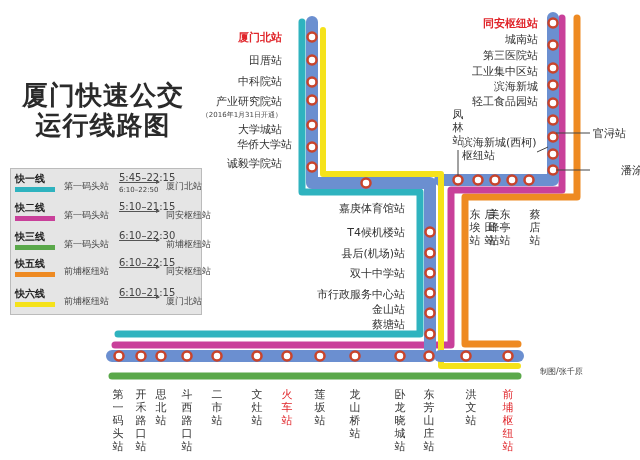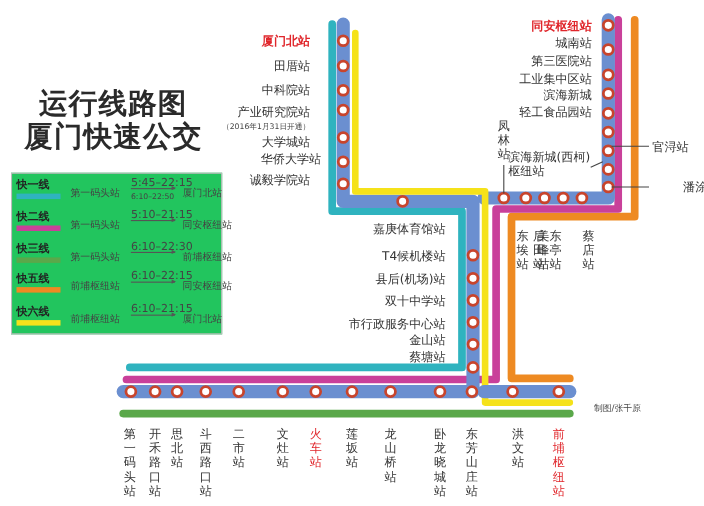--- a/index.html
+++ b/index.html
@@ -1,18 +1,18 @@
 <!DOCTYPE html>
 <html><head>
 <meta charset="utf-8">
 <style>
   html,body{margin:0;padding:0;background:#ffffff;}
   body{width:640px;height:460px;position:relative;overflow:hidden;font-family:"DejaVu Sans","Liberation Sans",sans-serif;color:#333;}
   .title{position:absolute;left:8px;top:80px;width:190px;text-align:center;font-size:26px;font-weight:bold;line-height:30px;color:#2a2a2a;letter-spacing:1px;}
-  .legend{position:absolute;left:10px;top:157px;width:190px;height:145px;border:1px solid #bbb;background:#22c55e;}
+  .legend{position:absolute;left:10px;top:168px;width:190px;height:145px;border:1px solid #bbb;background:#e5e5e5;}
   .lg-row{position:absolute;left:0;width:190px;height:28px;}
   .lg-name{position:absolute;left:4px;top:0;font-size:10px;font-weight:bold;color:#222;}
   .lg-swatch{position:absolute;left:4px;top:15px;width:40px;height:5px;}
   .lg-from{position:absolute;left:53px;top:8px;font-size:9px;color:#444;}
   .lg-time1{position:absolute;left:108px;top:0px;font-size:10px;color:#444;}
   .lg-time2{position:absolute;left:108px;top:14px;font-size:7px;color:#444;}
   .lg-arrow{position:absolute;left:108px;top:10px;width:40px;height:1px;background:#555;}
   .lg-arrow:after{content:"";position:absolute;right:-1px;top:-2px;border-left:4px solid #555;border-top:2.5px solid transparent;border-bottom:2.5px solid transparent;}
   .lg-to{position:absolute;left:155px;top:8px;font-size:9px;color:#444;white-space:nowrap;}
   .lbl{position:absolute;font-size:11px;color:#333;white-space:nowrap;line-height:13px;}
@@ -94,22 +94,22 @@
 
   <g stroke="#444" stroke-width="1">
     <line x1="458" y1="150" x2="458" y2="176"></line>
     <line x1="556" y1="133" x2="590" y2="133"></line>
     <line x1="556" y1="170" x2="590" y2="170"></line>
     <line x1="537" y1="152" x2="548" y2="147"></line>
   </g>
 </svg>
 
 <div class="title">
+  <div>厦门快速公交</div>
   <div>运行线路图</div>
-  <div>厦门快速公交</div>
 </div>
 
 <div class="legend">
   <div class="lg-row" style="top:3px">
     <span class="lg-name">快一线</span>
     <span class="lg-swatch" style="background:#2fb3bf"></span>
     <span class="lg-from">第一码头站</span>
     <span class="lg-time1">5:45–22:15</span>
     <span class="lg-arrow"></span>
     <span class="lg-time2">6:10–22:50</span>

